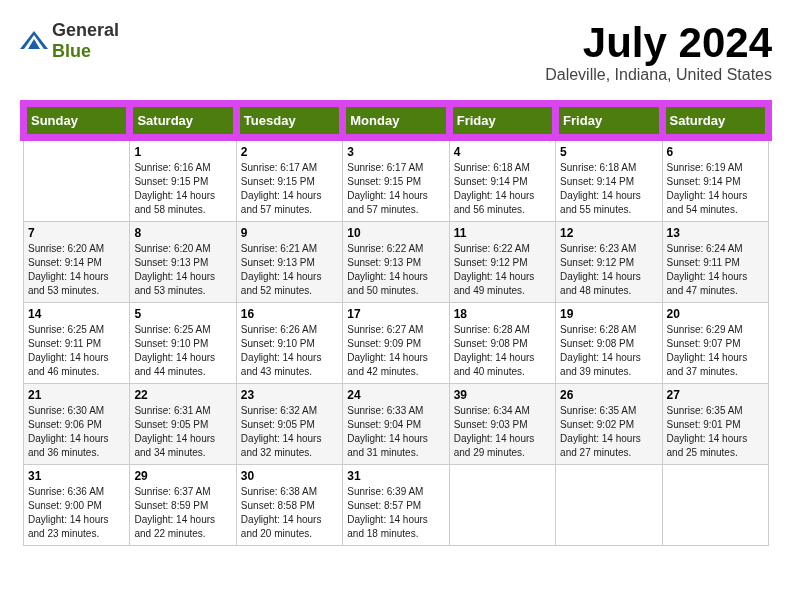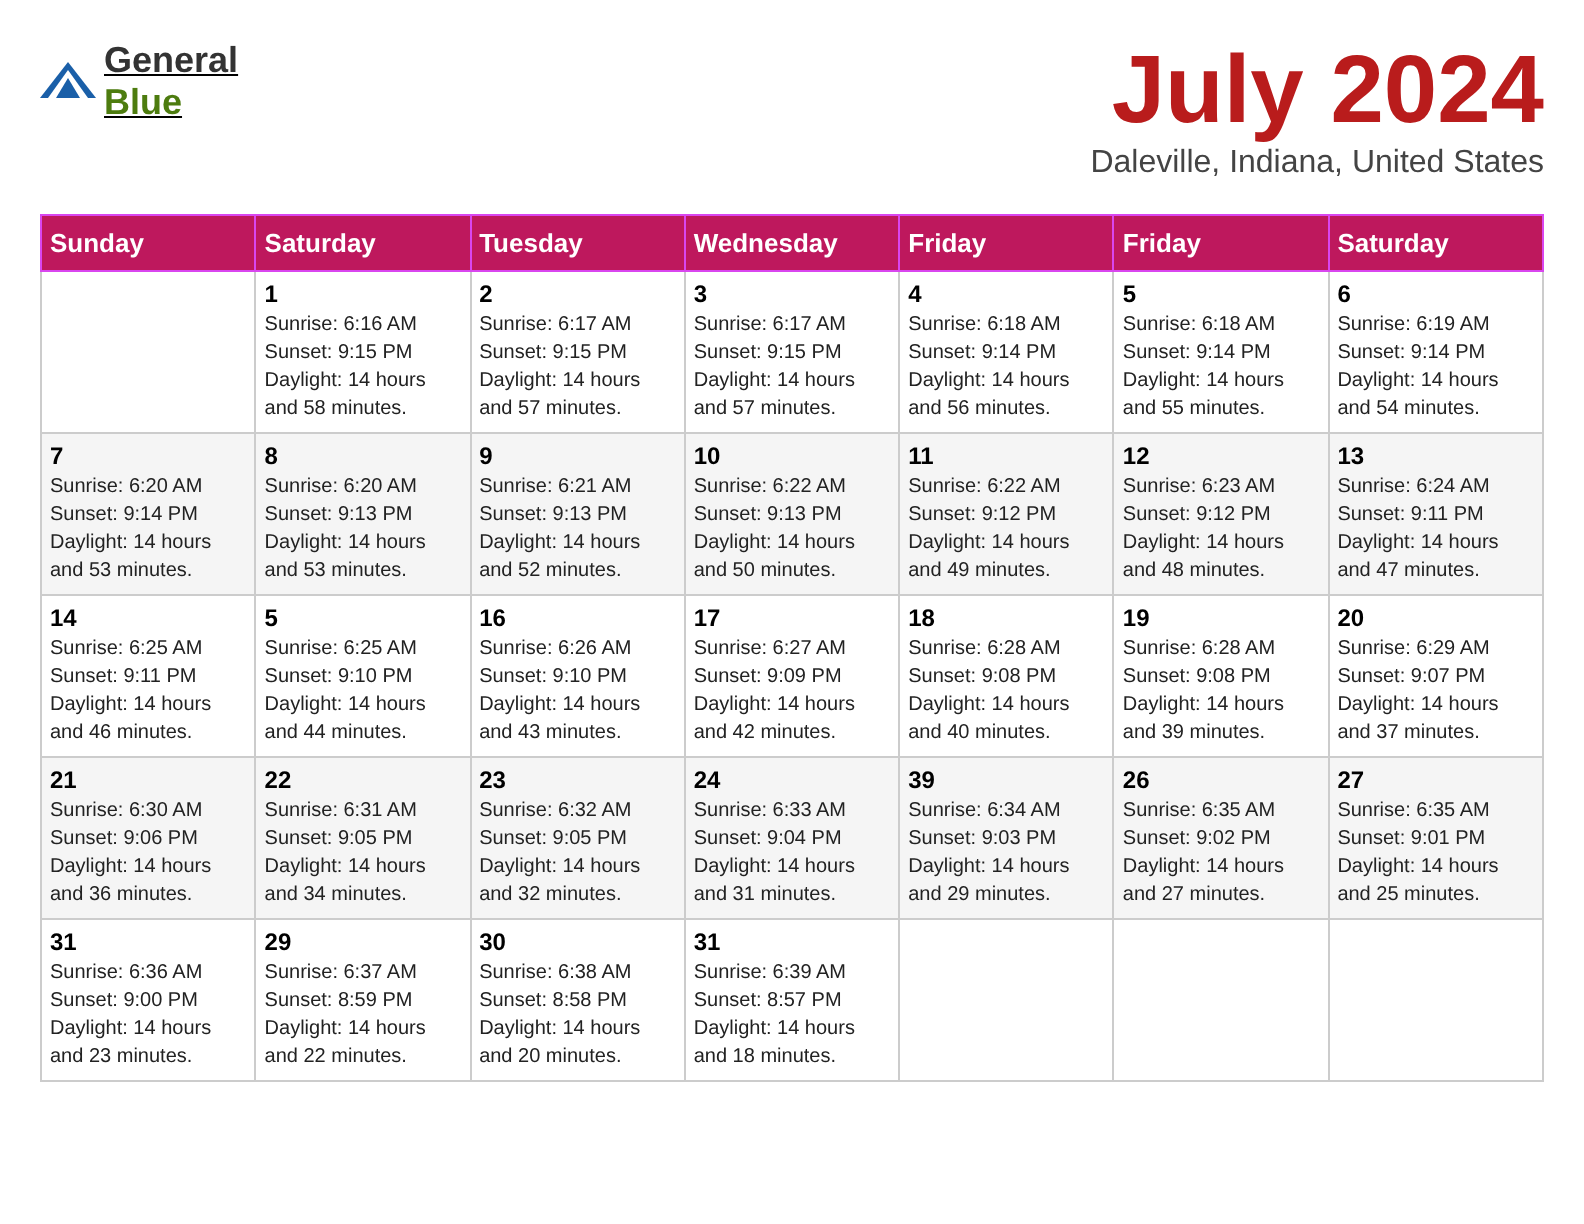--- a/index.html
+++ b/index.html
@@ -13,53 +13,52 @@
     .header-area {
       display: flex;
       justify-content: space-between;
       align-items: flex-start;
       margin-bottom: 16px;
     }
     .logo {
       display: flex;
       align-items: center;
       gap: 4px;
-      text-decoration: underline;
     }
     .logo-icon {
       width: 28px;
       height: 20px;
     }
     .title-area {
       text-align: right;
     }
     .main-title {
-      font-size: 48px;
+      font-size: 42px;
       font-weight: bold;
-      color: #b91c1c;
+      color: #000000;
       line-height: 1.1;
     }
     .subtitle {
       font-size: 16px;
       color: #444;
       margin-left: 28px;
     }
     table {
       width: 100%;
       border-collapse: collapse;
       font-size: 11px;
     }
     thead tr th {
-      background-color: #be185d;
+      background-color: #4d7c0f;
       color: #fff;
       padding: 6px 4px;
       text-align: left;
       font-size: 13px;
       font-weight: bold;
-      border: 1px solid #d946ef;
+      border: 7px solid #d946ef;
     }
     tbody tr td {
       border: 1px solid #ccc;
       vertical-align: top;
       padding: 4px;
       min-height: 80px;
       background: #fff;
     }
     tbody tr:nth-child(even) td {
       background: #f5f5f5;
@@ -99,21 +98,21 @@
     <div class="subtitle">Daleville, Indiana, United States</div>
   </div>
 </div>
 
 <table>
   <thead>
     <tr id="days-header">
     <th>Sunday</th>
         <th>Saturday</th>
         <th>Tuesday</th>
-        <th>Wednesday</th>
+        <th>Monday</th>
         <th>Friday</th>
         <th>Friday</th>
         <th>Saturday</th>
       </tr>
   </thead>
   <tbody id="calendar-body">
   <tr>
         <td class="empty-cell"></td>
         <td>
           <span class="day-number">1</span>

